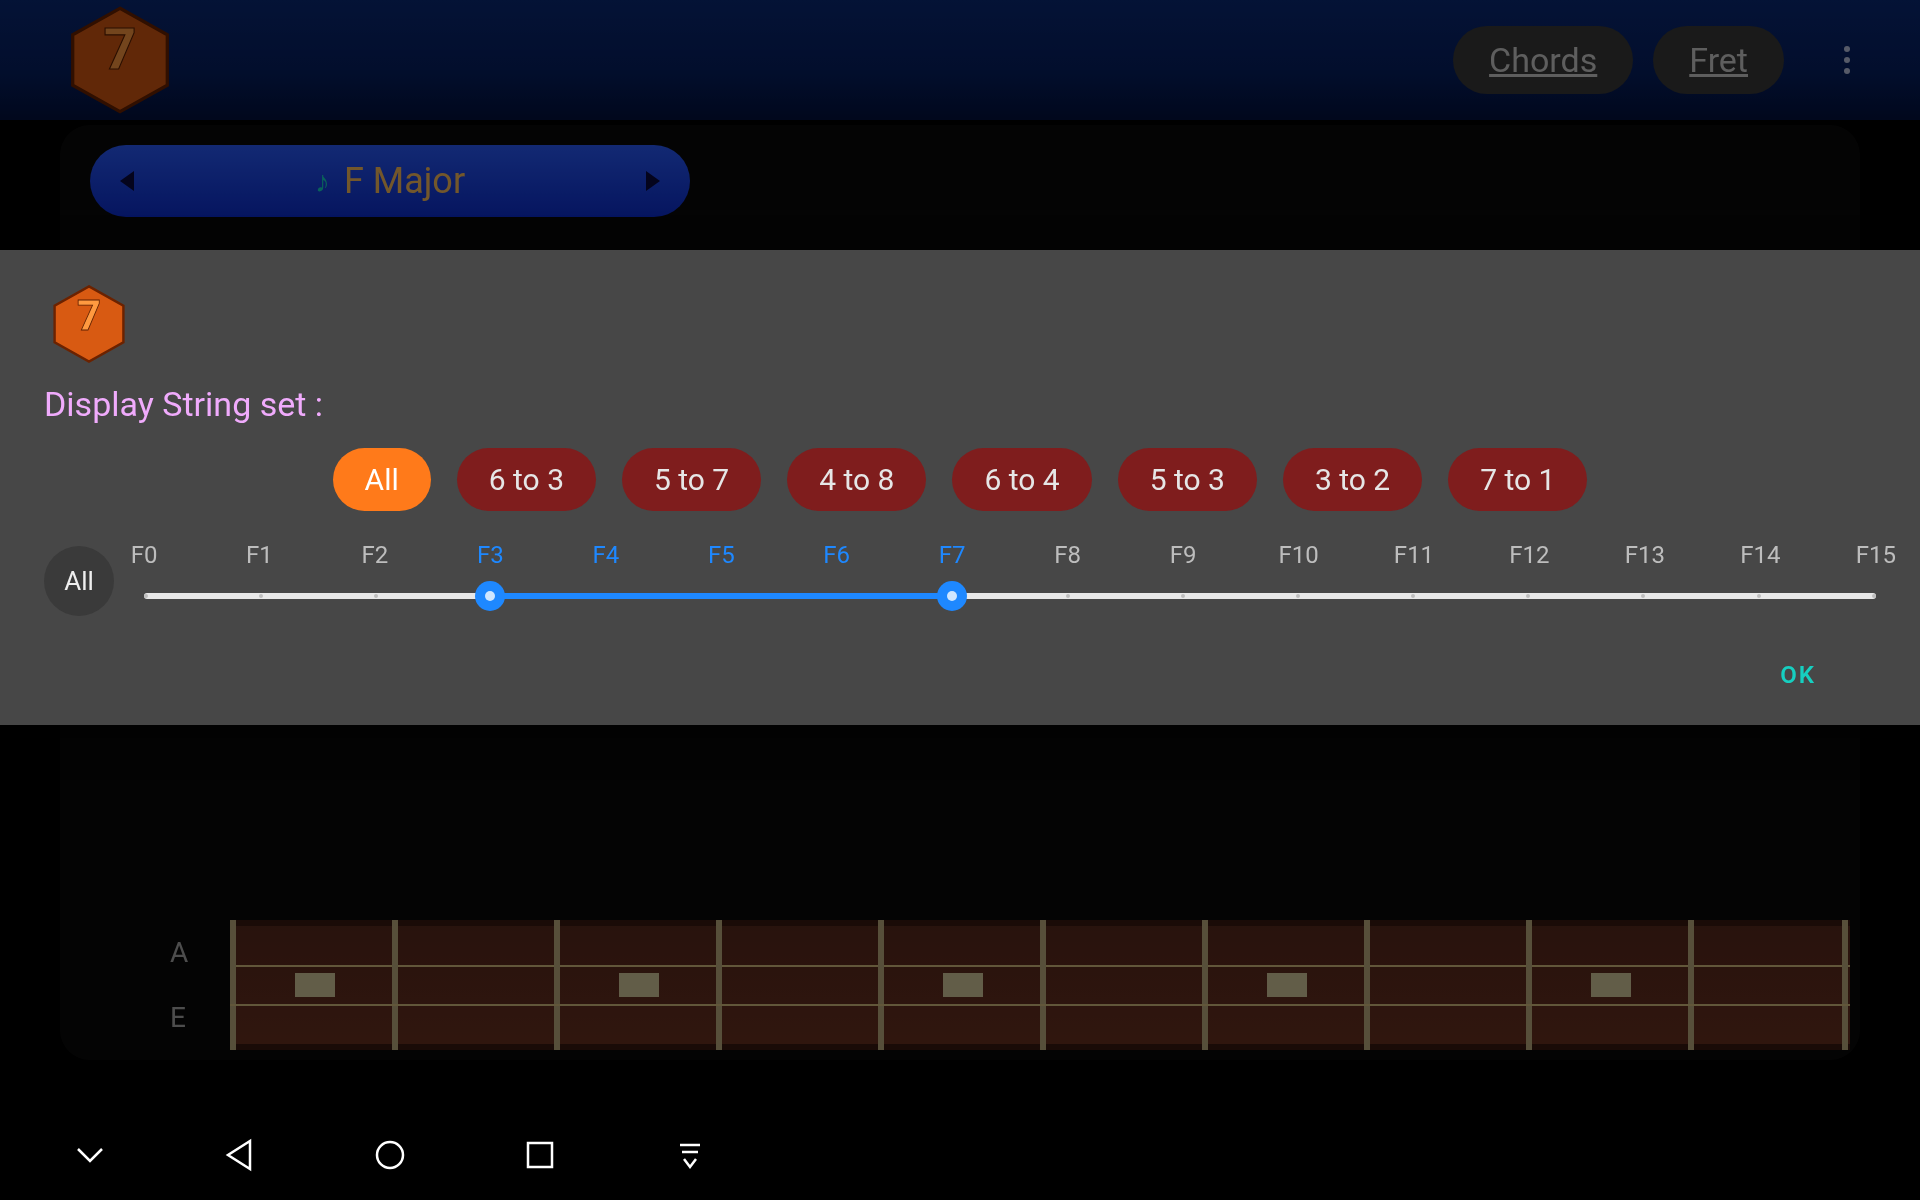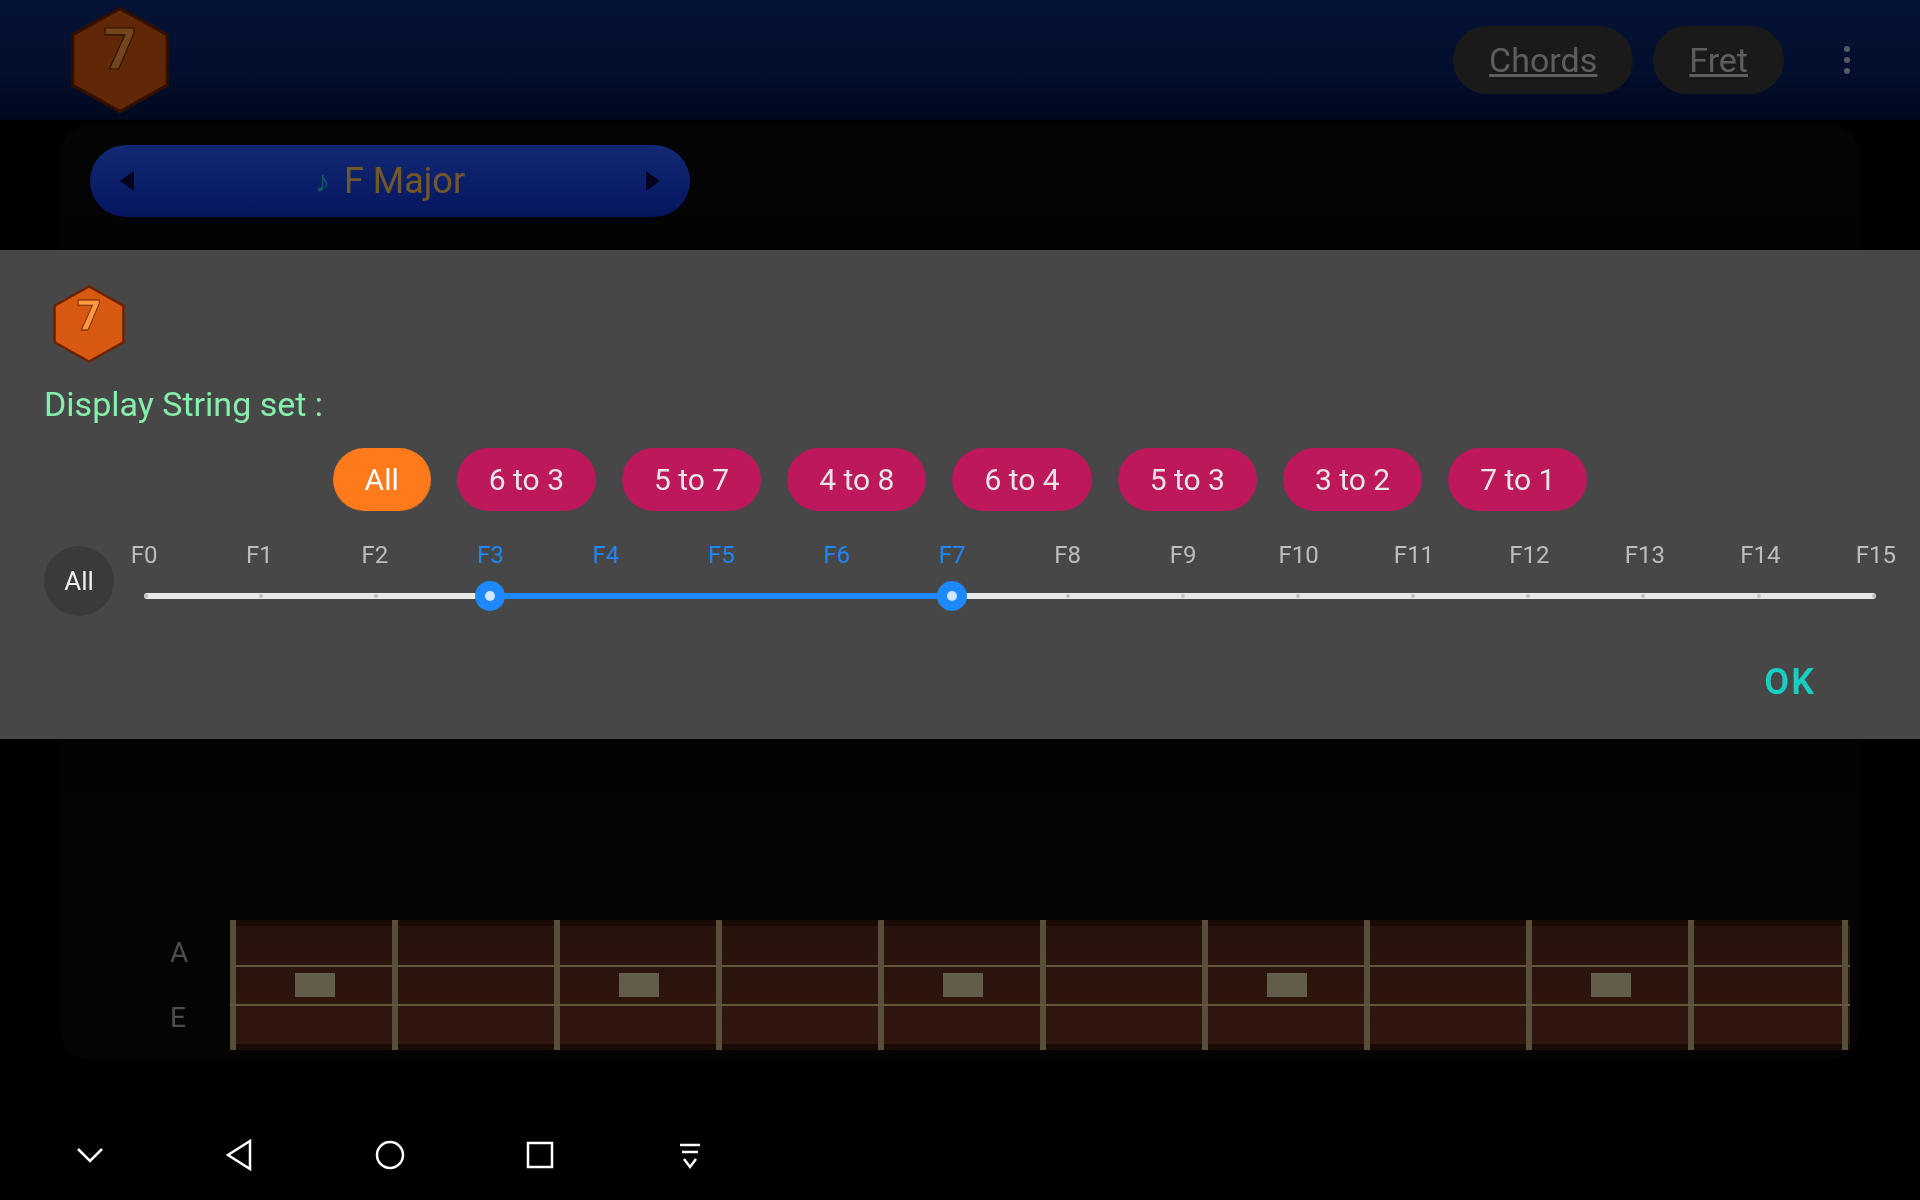--- a/index.html
+++ b/index.html
@@ -65,25 +65,25 @@
 
   
   .dialog {
     position: absolute; left: 0; right: 0; top: 250px;
     background: #474747; padding: 34px 44px 26px 44px;
     box-shadow: 0 10px 30px rgba(0,0,0,0.6);
   }
   .dialog-header { display: flex; align-items: center; gap: 26px; margin-bottom: 20px; }
   .dialog-logo { width: 90px; height: 80px; }
   .dialog-title { font-size: 40px; font-weight: 600; color: #fff; }
-  .section-label { color: #86efac; font-size: 34px; margin: 18px 0 24px 0; }
+  .section-label { color: #f0abfc; font-size: 34px; margin: 18px 0 24px 0; }
 
   .chiprow { display: flex; gap: 26px; justify-content: center; margin-bottom: 30px; }
   .chip {
-    background: #be185d; color: #e6e6e6; font-size: 30px;
+    background: #7f1d1d; color: #e6e6e6; font-size: 30px;
     padding: 14px 32px; border-radius: 40px; cursor: pointer;
   }
   .chip.active { background: #ff7a1a; color: #fff; }
 
   
   .slider-row { display: flex; align-items: center; gap: 30px; margin: 10px 0 30px 0; }
   .all-btn {
     width: 70px; height: 70px; border-radius: 50%; background: #3a3a3a;
     display: flex; align-items: center; justify-content: center; font-size: 26px; color: #eee;
   }
@@ -99,21 +99,21 @@
   .ticks i { display:block; width:4px; height:4px; background:#bdbdbd; border-radius:50%; margin-top:6px; }
   .ticks i.inrange { background:#68b0ff; }
   .range-fill { position:absolute; top:52px; height:6px; background:#1e88ff; border-radius:3px; }
   .thumb {
     position: absolute; top: 40px; width: 30px; height: 30px; border-radius: 50%;
     background: #1e88ff; transform: translateX(-50%);
   }
   .thumb::after { content:""; position:absolute; inset:10px; background:#cfe6ff; border-radius:50%; }
 
   .dialog-actions { display: flex; justify-content: flex-end; padding-right: 40px; }
-  .ok-btn { color: #16cfc0; font-size: 36px; font-weight: 600; letter-spacing: 2px; padding: 10px 20px; cursor:pointer; }
+  .ok-btn { color: #16cfc0; font-size: 24px; font-weight: 600; letter-spacing: 2px; padding: 10px 20px; cursor:pointer; }
 
   
   .navbar {
     position: absolute; left: 0; right: 0; bottom: 0; height: 90px;
     background: #000; display: flex; align-items: center; gap: 110px; padding-left: 70px;
   }
   .navbar .ico { color: #fff; display:flex; align-items:center; justify-content:center; }
   .ico svg { width: 40px; height: 40px; stroke:#fff; fill:none; stroke-width:2.5; }
 </style>
 </head>

